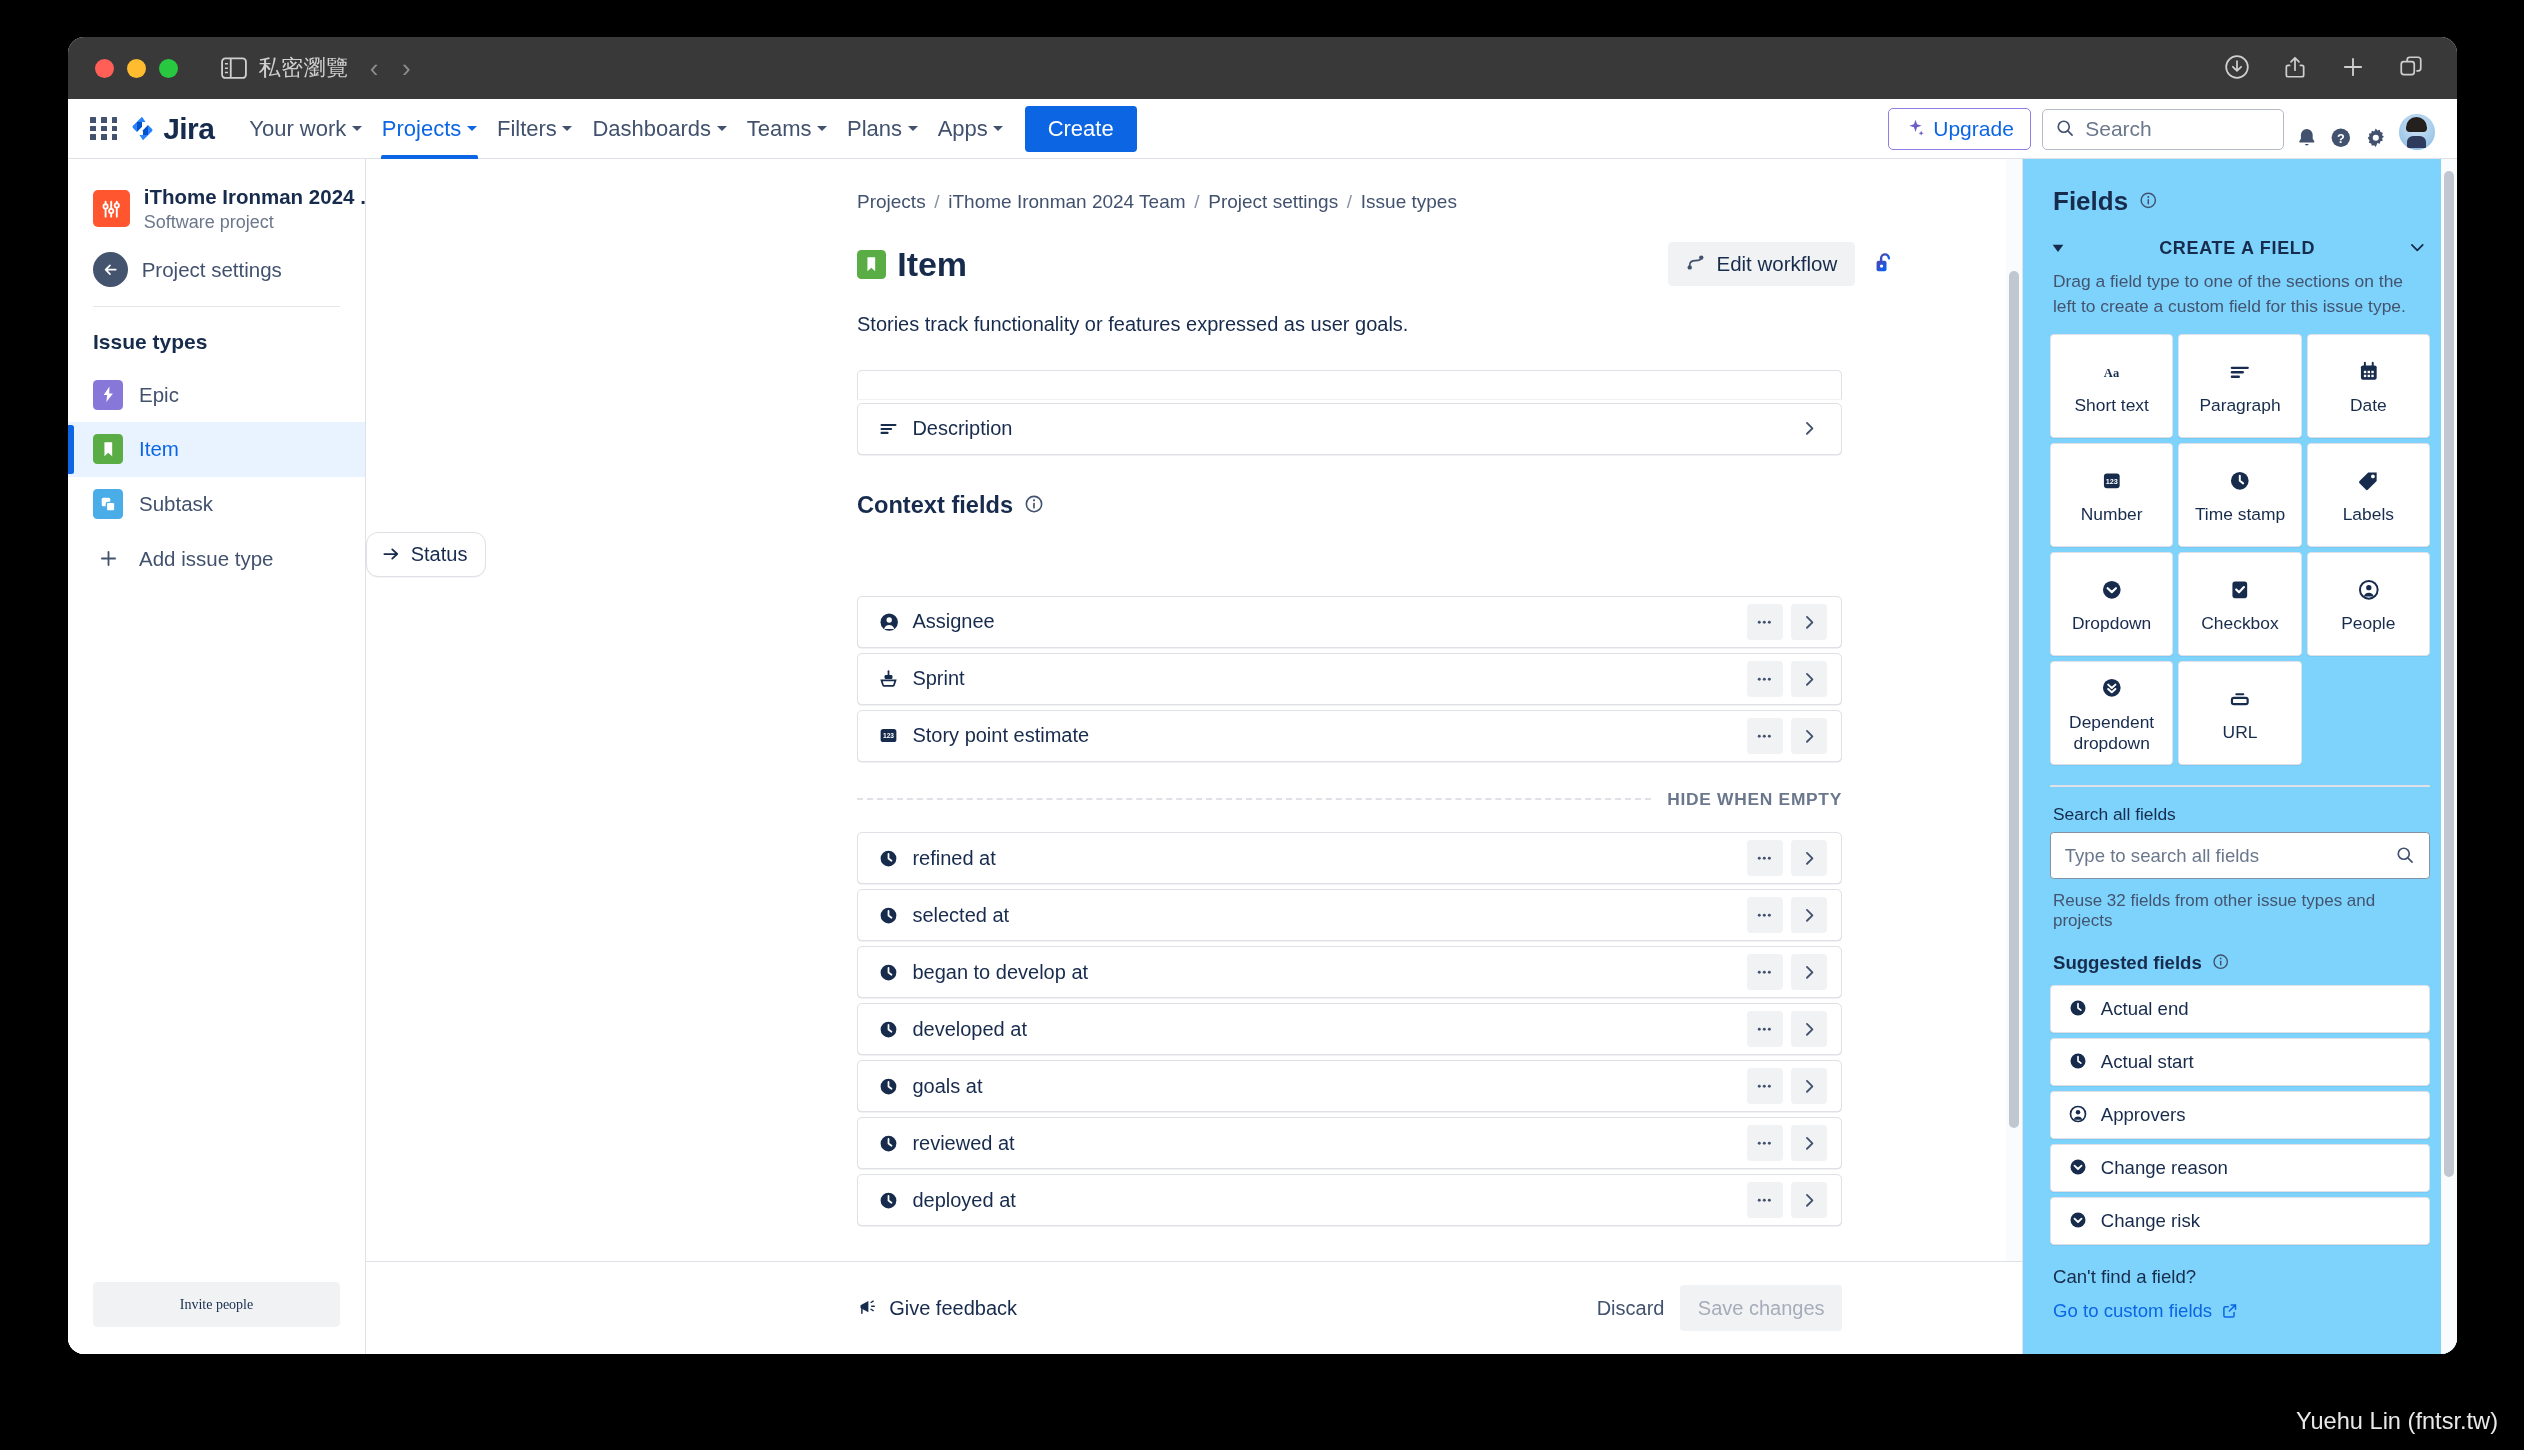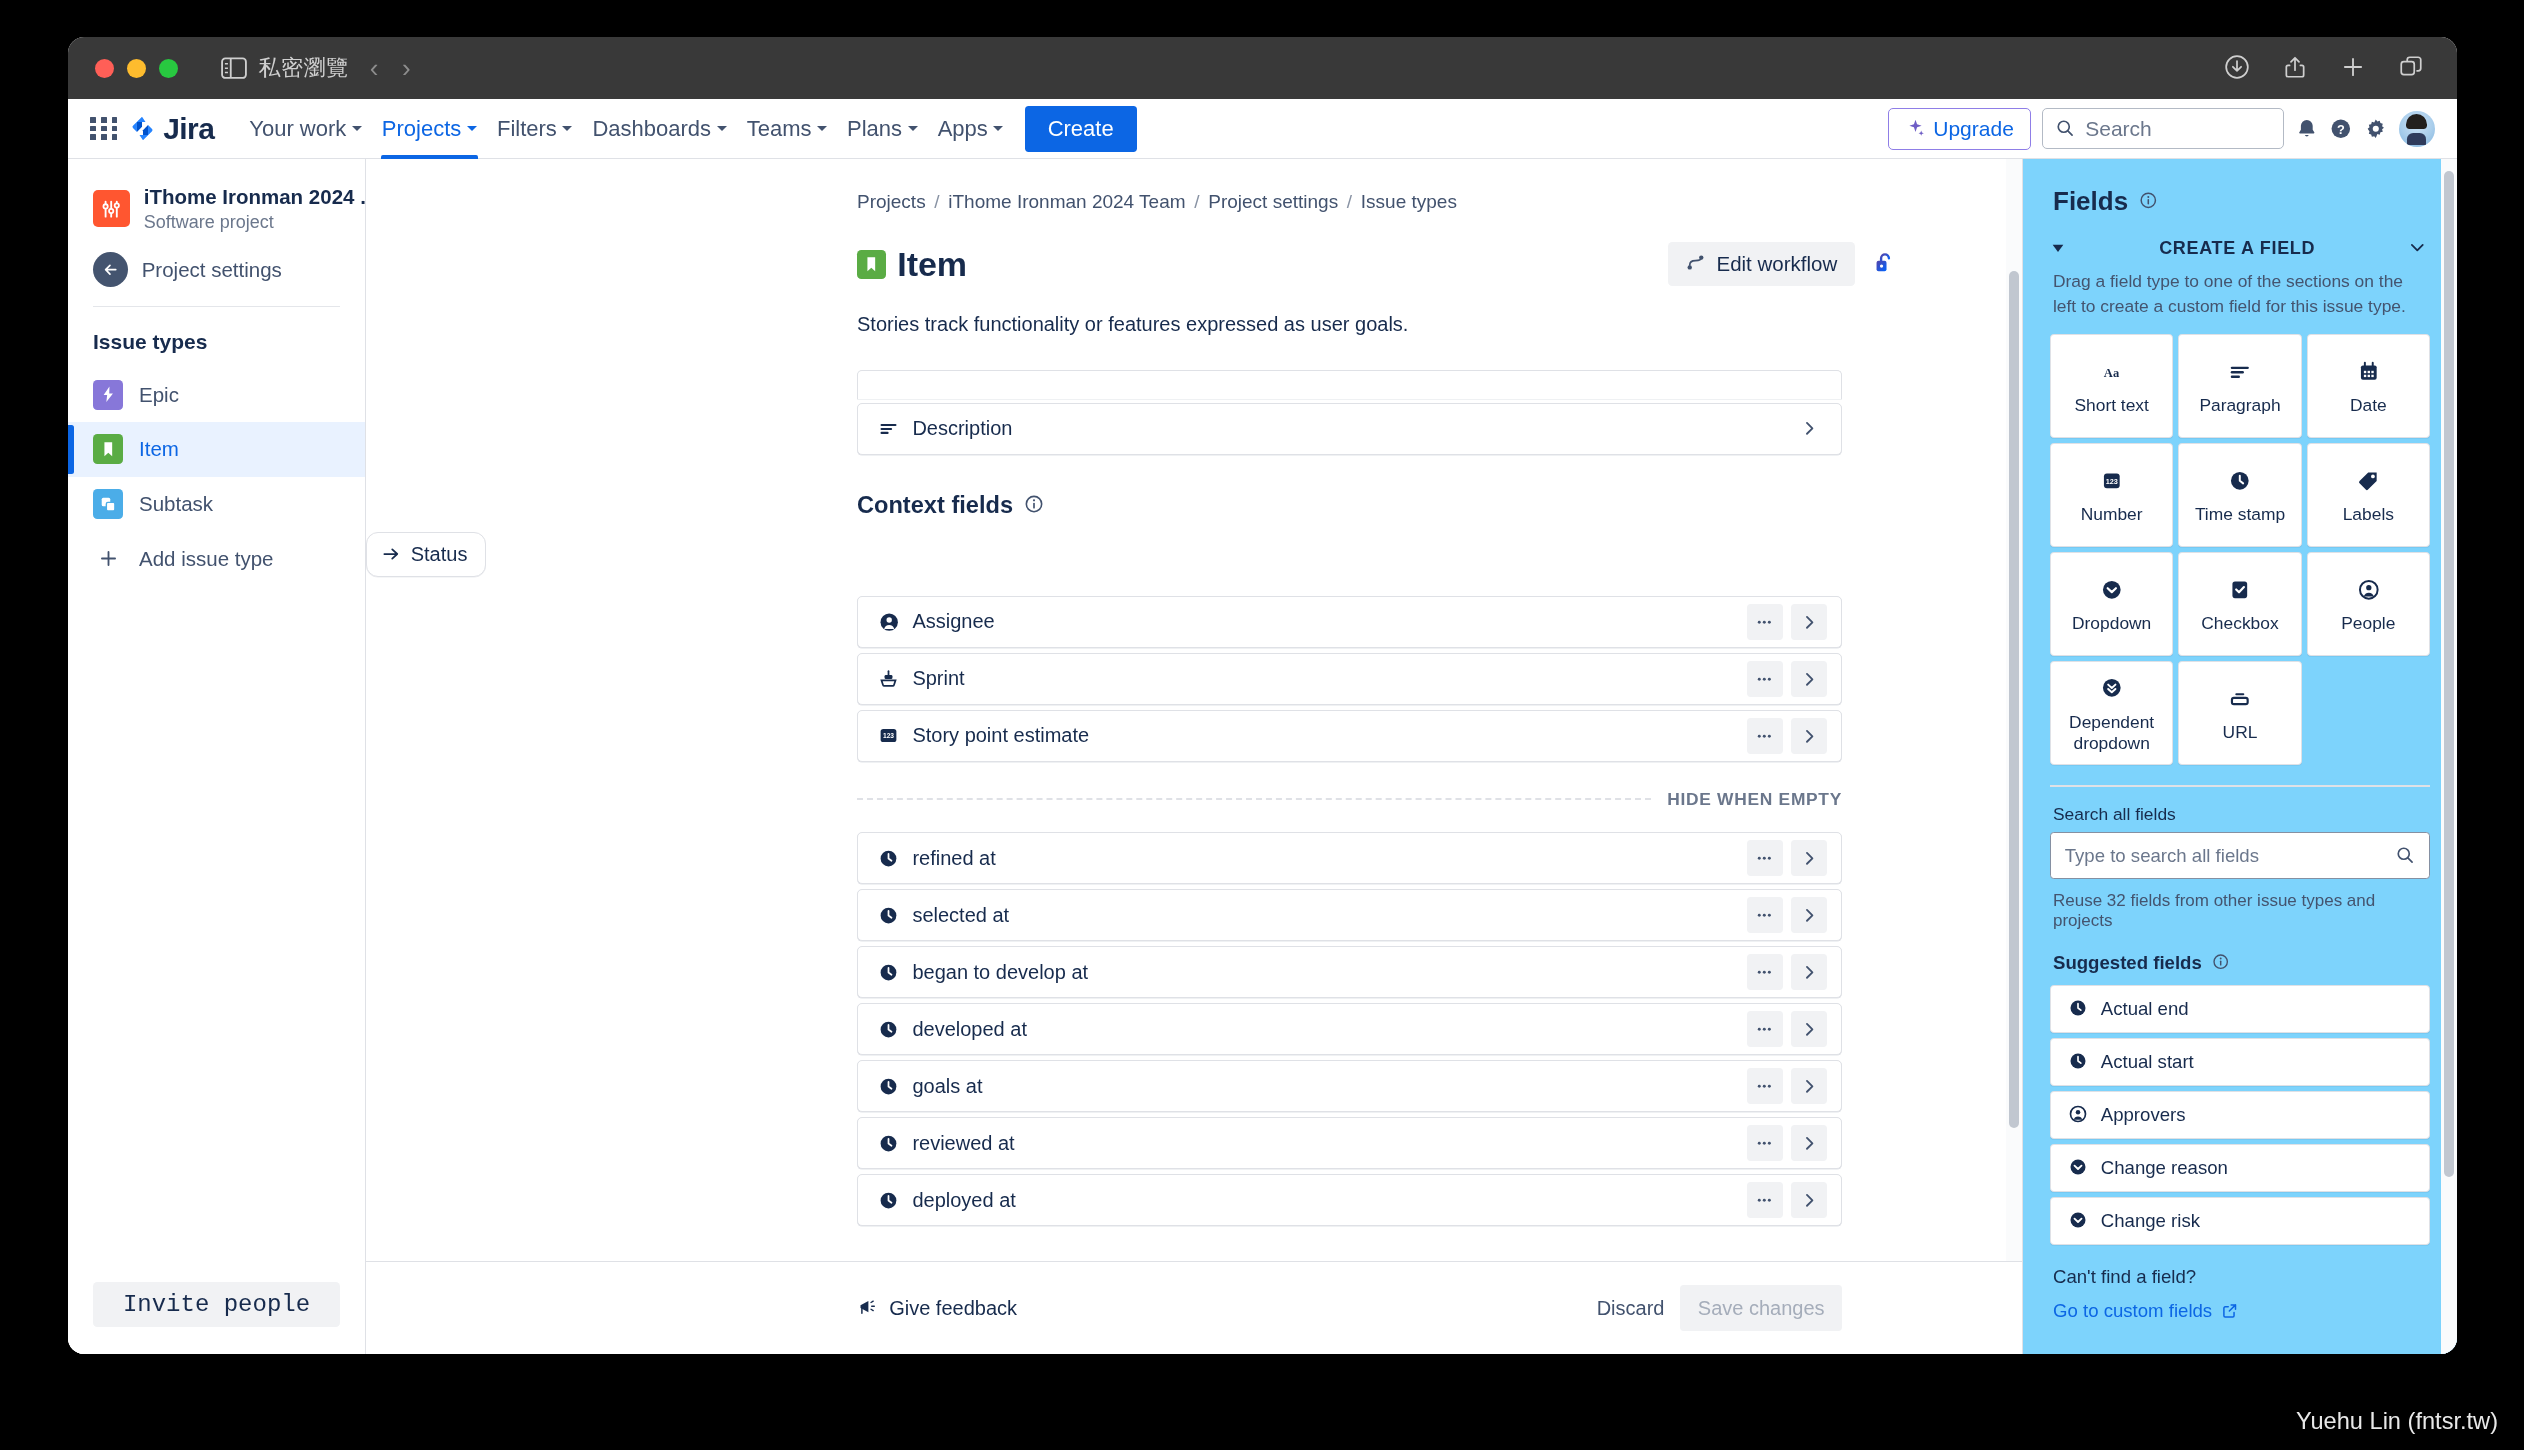--- a/index.html
+++ b/index.html
@@ -64,21 +64,21 @@
   .nav-item.active { color: #0c66e4; }
   .nav-item.active::after {
     content: ""; position: absolute; left: 8.7px; right: 8.7px; bottom: 0;
     height: 3.7px; background: #0c66e4; border-radius: 1.9px 1.9px 0 0;
   }
   .caret { width: 0; height: 0; border-left: 5px solid transparent; border-right: 5px solid transparent; border-top: 5.6px solid currentColor; }
   #create-button {
     background: #0c66e4; color: #fff; font-size: 22px; font-weight: 500;
     border: none; border-radius: 3.7px; padding: 10px 23px; margin-left: 11.2px; cursor: pointer;
   }
-  #nav-right { margin-left: auto; display: flex; align-items: center; gap: 11px; }
+  #nav-right { margin-left: auto; display: flex; align-items: flex-end; gap: 11px; }
   #upgrade-button {
     display: flex; align-items: center; gap: 7.5px;
     border: 1.2px solid #8f7ee7; border-radius: 5px; background: #fff;
     padding: 8px 16px; cursor: pointer;
   }
   #upgrade-label { color: #0c66e4; font-size: 21px; }
   #search-box {
     display: flex; align-items: center; gap: 10px;
     border: 1.2px solid #b3bac5; border-radius: 5px;
     width: 242px; height: 41px; padding: 0 12.4px; background: #fff; cursor: text;
@@ -121,22 +121,22 @@
   .issue-type-row.selected { background: #e9f2ff; }
   .issue-type-row.selected::before {
     content: ""; position: absolute; left: 0; top: 2.5px; bottom: 2.5px; width: 5.6px;
     background: #0c66e4; border-radius: 0 2.5px 2.5px 0;
   }
   .itype-icon { width: 30px; height: 30px; border-radius: 4.3px; display:flex; align-items:center; justify-content:center; flex-shrink:0; }
   .itype-label { font-size: 20.5px; color: #42526e; }
   .issue-type-row.selected .itype-label { color: #0c66e4; }
   #invite-people-button {
     margin: auto 25px 27px 25px; background: #f1f2f4; border: none;
-    border-radius: 4.3px; height: 45px; font-size: 24px; color: #172b4d;
-    font-family: Liberation Mono, monospace; cursor: pointer; font-weight: 500;
+    border-radius: 4.3px; height: 45px; font-size: 14px; color: #172b4d;
+    font-family: Liberation Serif, serif; cursor: pointer; font-weight: 500;
   }
 
   
   #main {
     flex: 1; position: relative; background: #fff; overflow: hidden;
     display: flex; flex-direction: column;
   }
   #main-scroll { flex: 1; position: relative; padding: 0 0 0 0; overflow: hidden; }
   #breadcrumb { display: flex; align-items: center; gap: 8.7px; padding: 32px 0 0 559px; }
   #breadcrumb { padding: 32px 0 0 0; margin-left: 491px; }

